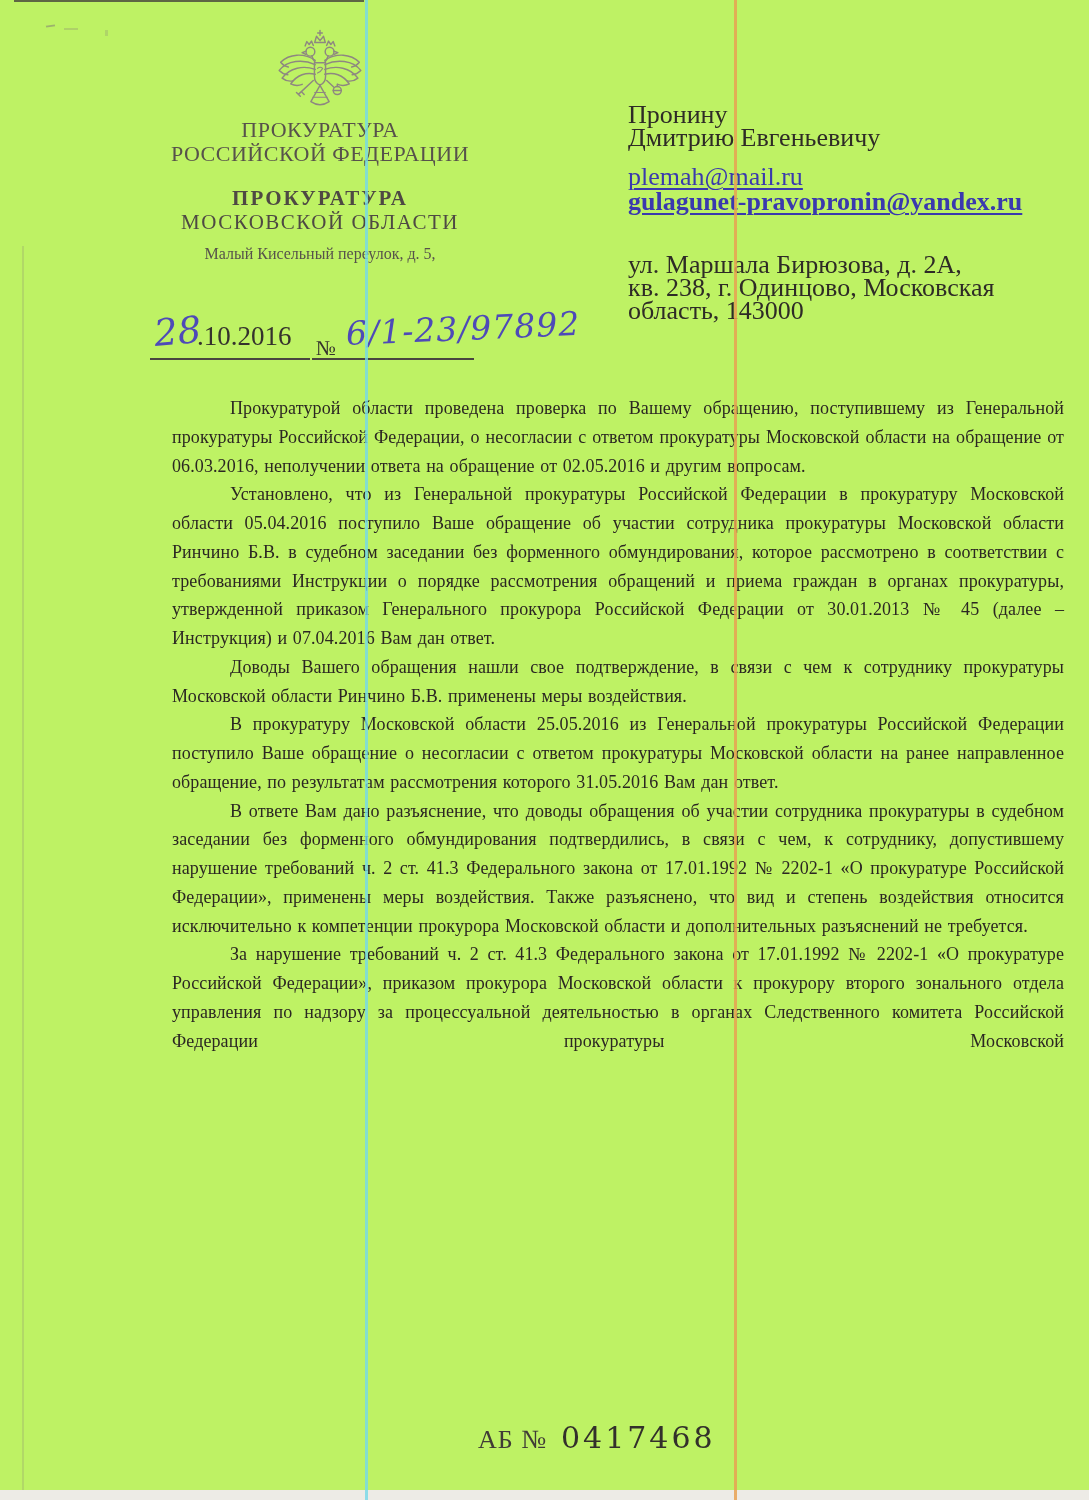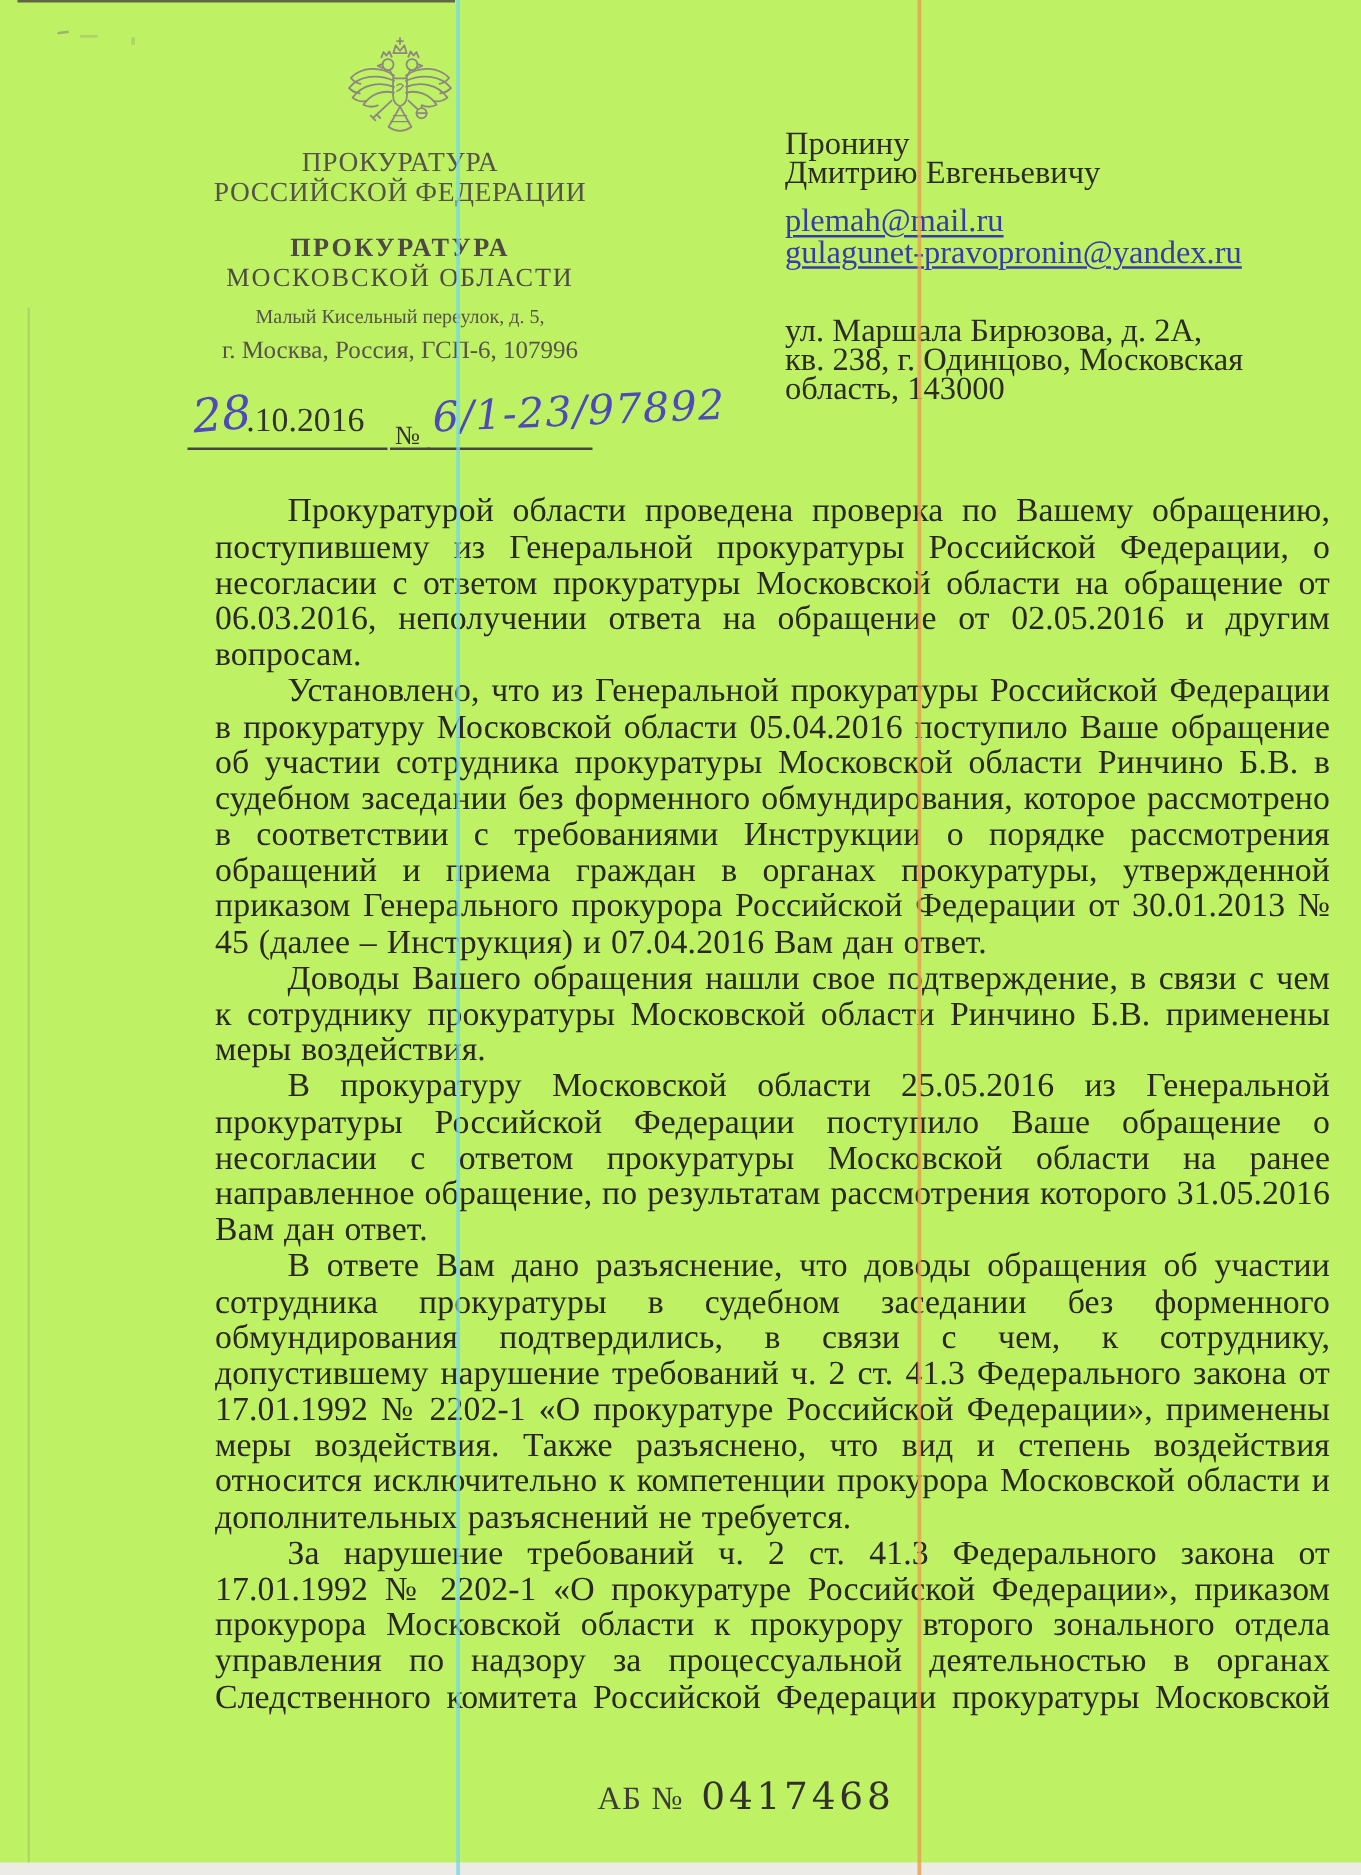--- a/index.html
+++ b/index.html
@@ -34,21 +34,21 @@
   .dept2{top:196px;font-size:21px;font-weight:normal;letter-spacing:1.5px;color:#4e4943;}
   .addr1{top:231px;font-size:16px;}
   .addr2{top:255px;font-size:20px;}
 
   
   .recipient{position:absolute;left:628px;top:100px;width:420px;color:#2e2b26;}
   .rc-line{position:absolute;left:0;white-space:nowrap;font-size:26px;}
   .rc-name1{top:0;}
   .rc-name2{top:23px;}
   .rc-email1{top:62px;}
-  .rc-email2{top:87px;}
+  .rc-email2{top:87px;font-weight:bold;}
   .rc-addr1{top:150px;}
   .rc-addr2{top:173px;}
   .rc-addr3{top:196px;}
   .email{color:#3a39ae;text-decoration:underline;text-decoration-thickness:1.5px;text-underline-offset:3px;cursor:pointer;}
 
   
   .ref{position:absolute;left:150px;top:312px;width:430px;height:62px;}
   .handwriting{font-family:"DejaVu Serif", serif;font-style:italic;color:#4e4ab8;}
   .hw-date{position:absolute;left:4px;top:-2px;font-size:37px;transform:rotate(-5deg);}
   .printed-date{position:absolute;left:47px;top:9px;font-size:27px;color:#35322d;}
@@ -56,21 +56,21 @@
   .u-date{left:0;top:46px;width:160px;}
   .num-sign{position:absolute;left:166px;top:24px;font-size:21px;color:#35322d;}
   .u-sign{left:162px;top:46px;width:32px;height:1.5px;}
   .hw-number{position:absolute;left:196px;top:-3px;font-size:33px;letter-spacing:1px;transform:rotate(-2.5deg);white-space:nowrap;}
   .u-number{left:192px;top:46px;width:132px;}
 
   
   .body-text{position:absolute;left:172px;top:394px;width:892px;}
   .body-text p{
     margin:0;
-    font-size:27px;
+    font-size:18px;
     line-height:28.75px;
     text-indent:58px;
     text-align:justify;
     word-spacing:1px;
     letter-spacing:.1px;
   }
   .body-text p.fill-last{text-align-last:justify;}
 
   
   .serial{position:absolute;left:478px;top:1420px;display:flex;align-items:baseline;white-space:nowrap;}
@@ -117,21 +117,20 @@
         <path d="M57 55 l7.5 7"></path>
         <circle cx="68" cy="65.5" r="4.2"></circle>
         <path d="M63.8 65.5 h8.4 M68 59 v2.3"></path>
       </g>
     </svg>
     <div class="lh-line org1">ПРОКУРАТУРА</div>
     <div class="lh-line org2">РОССИЙСКОЙ ФЕДЕРАЦИИ</div>
     <div class="lh-line dept1">ПРОКУРАТУРА</div>
     <div class="lh-line dept2">МОСКОВСКОЙ ОБЛАСТИ</div>
     <div class="lh-line addr1">Малый Кисельный переулок, д. 5,</div>
-    <div class="lh-line addr2">г. Москва, Россия, ГСП-6, 107996</div>
   </div>
 
   <div class="recipient">
     <div class="rc-line rc-name1">Пронину</div>
     <div class="rc-line rc-name2">Дмитрию Евгеньевичу</div>
     <div class="rc-line rc-email1 email">plemah@mail.ru</div>
     <div class="rc-line rc-email2 email">gulagunet-pravopronin@yandex.ru</div>
     <div class="rc-line rc-addr1">ул. Маршала Бирюзова, д. 2А,</div>
     <div class="rc-line rc-addr2">кв. 238, г. Одинцово, Московская</div>
     <div class="rc-line rc-addr3">область, 143000</div>

